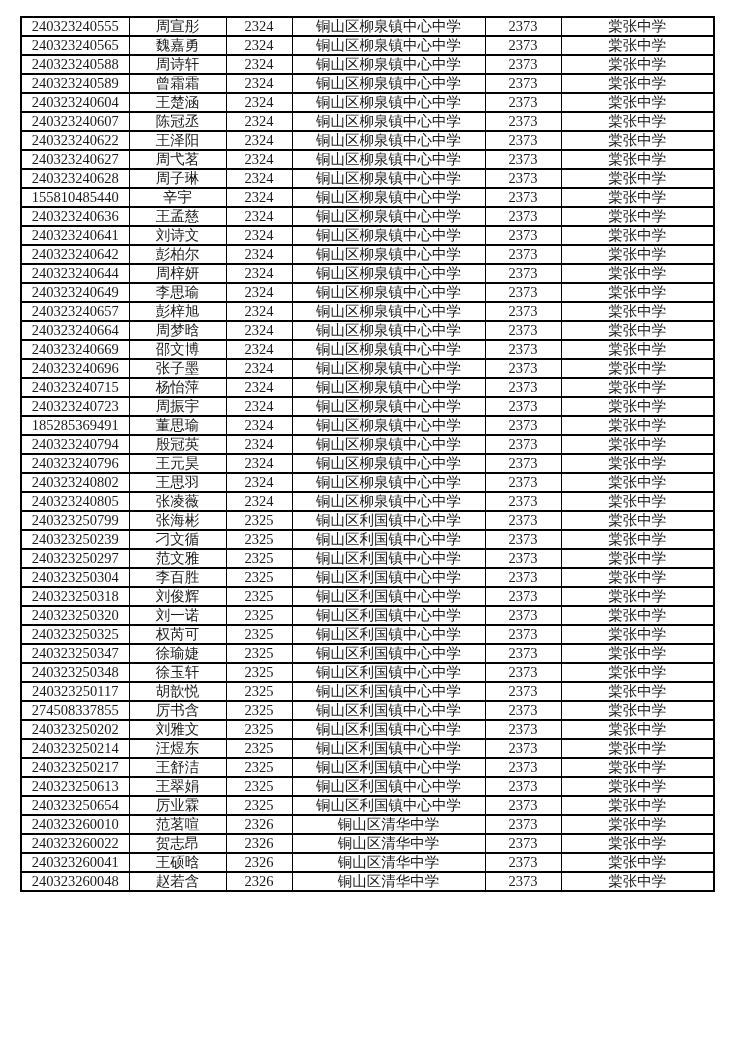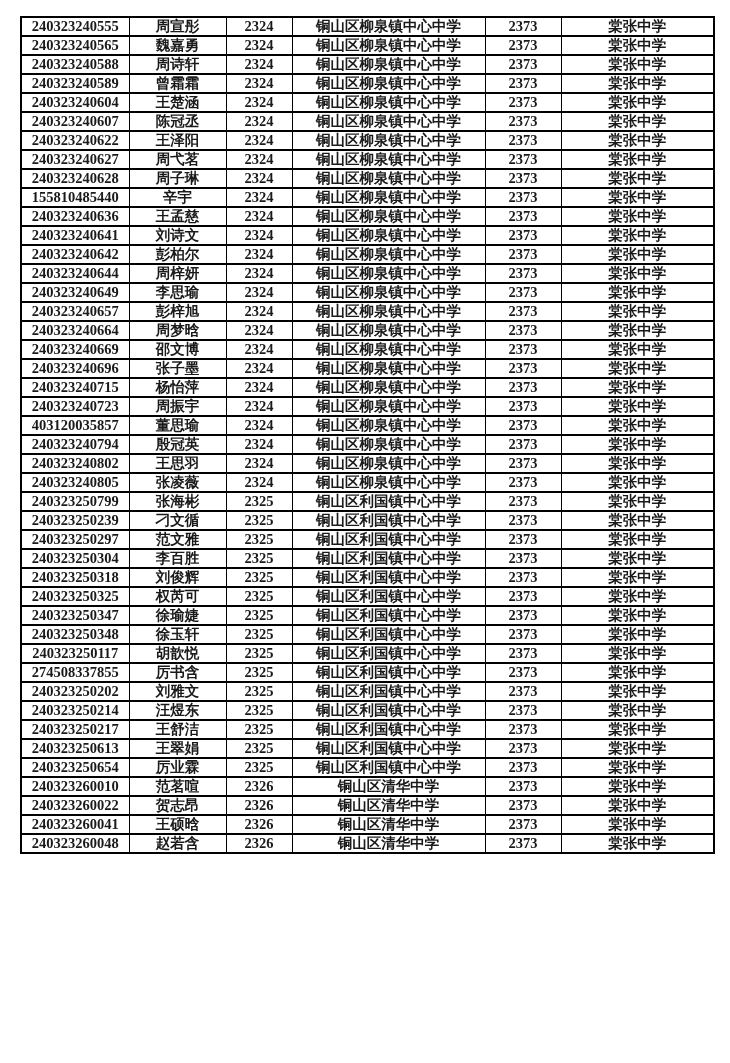--- a/index.html
+++ b/index.html
@@ -8,21 +8,20 @@
     background: #ffffff;
   }
   body {
     width: 730px;
     height: 1063px;
     font-family: "Liberation Serif", "DejaVu Serif", serif;
     color: #1a1a1a;
   }
   .table-wrap {
     padding: 16px 0 16px 20px;
-    font-weight: bold;
   }
   table.roster {
     border-collapse: collapse;
     table-layout: fixed;
     width: 693px;
     border: 2px solid #000000;
   }
   table.roster td {
     border-left: 1px solid #000000;
     border-right: 1px solid #000000;
@@ -220,36 +219,44 @@
         </tr>
         <tr>
           <td>240323240723</td>
           <td>周振宇</td>
           <td>2324</td>
           <td>铜山区柳泉镇中心中学</td>
           <td>2373</td>
           <td>棠张中学</td>
         </tr>
         <tr>
-          <td>403120035857</td>
+          <td>185285369491</td>
           <td>董思瑜</td>
           <td>2324</td>
           <td>铜山区柳泉镇中心中学</td>
           <td>2373</td>
           <td>棠张中学</td>
         </tr>
         <tr>
           <td>240323240794</td>
           <td>殷冠英</td>
           <td>2324</td>
           <td>铜山区柳泉镇中心中学</td>
           <td>2373</td>
           <td>棠张中学</td>
         </tr>
         <tr>
+          <td>240323240796</td>
+          <td>王元昊</td>
+          <td>2324</td>
+          <td>铜山区柳泉镇中心中学</td>
+          <td>2373</td>
+          <td>棠张中学</td>
+        </tr>
+        <tr>
           <td>240323240802</td>
           <td>王思羽</td>
           <td>2324</td>
           <td>铜山区柳泉镇中心中学</td>
           <td>2373</td>
           <td>棠张中学</td>
         </tr>
         <tr>
           <td>240323240805</td>
           <td>张凌薇</td>
@@ -286,20 +293,28 @@
           <td>240323250304</td>
           <td>李百胜</td>
           <td>2325</td>
           <td>铜山区利国镇中心中学</td>
           <td>2373</td>
           <td>棠张中学</td>
         </tr>
         <tr>
           <td>240323250318</td>
           <td>刘俊辉</td>
+          <td>2325</td>
+          <td>铜山区利国镇中心中学</td>
+          <td>2373</td>
+          <td>棠张中学</td>
+        </tr>
+        <tr>
+          <td>240323250320</td>
+          <td>刘一诺</td>
           <td>2325</td>
           <td>铜山区利国镇中心中学</td>
           <td>2373</td>
           <td>棠张中学</td>
         </tr>
         <tr>
           <td>240323250325</td>
           <td>权芮可</td>
           <td>2325</td>
           <td>铜山区利国镇中心中学</td>

